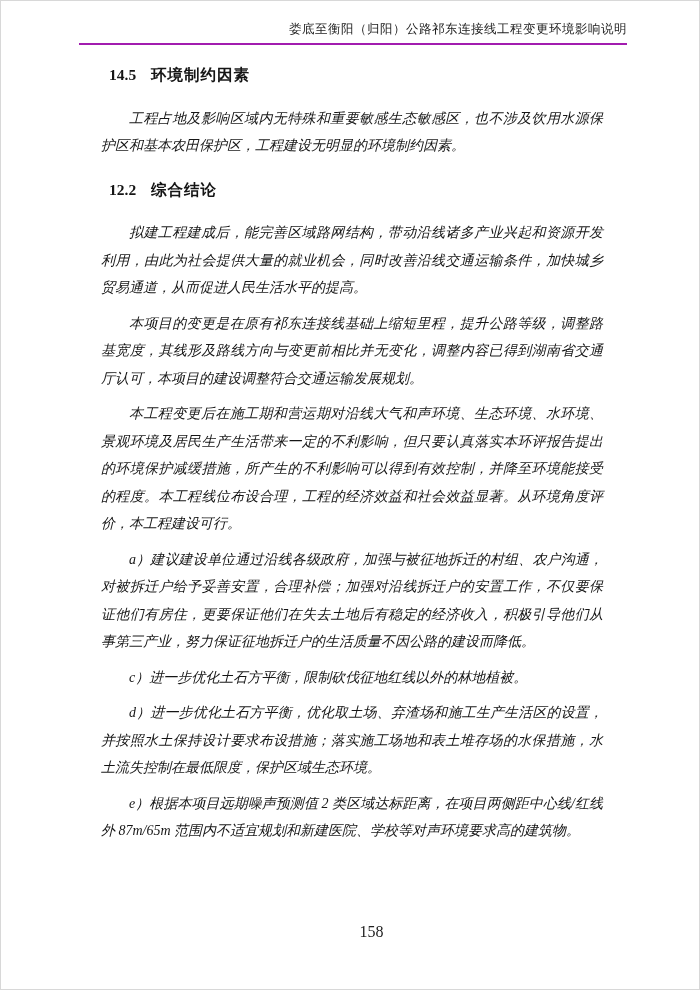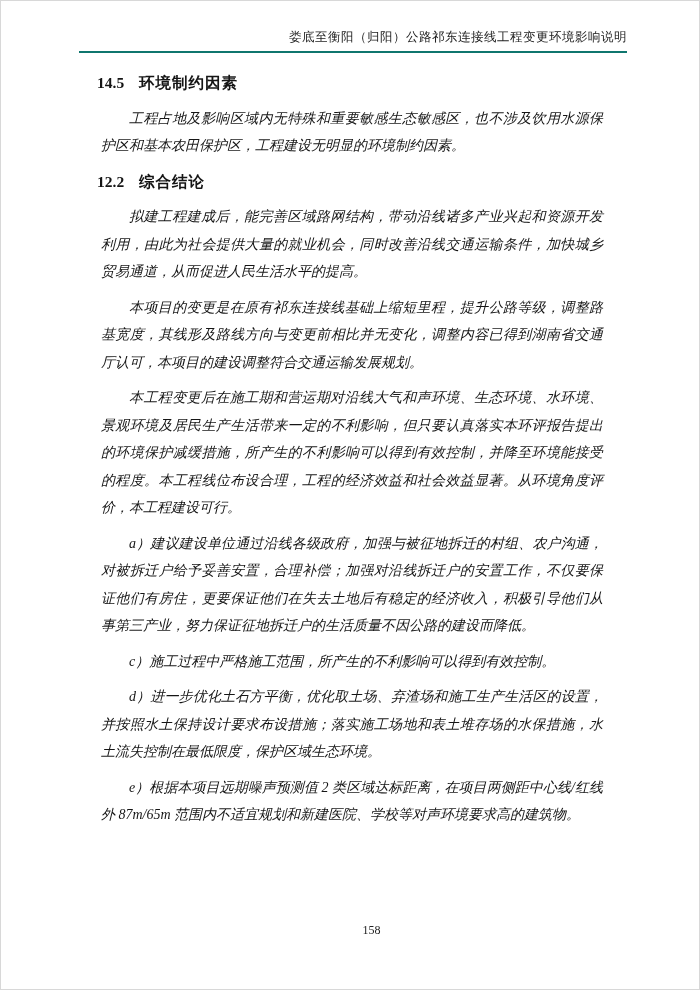--- a/index.html
+++ b/index.html
@@ -13,36 +13,36 @@
     height: 990px;
     background: #ffffff;
     box-sizing: border-box;
     border: 1px solid #d8d8d8;
     font-family: "Liberation Serif", "DejaVu Serif", serif;
     color: #151515;
     overflow: hidden;
   }
   .header {
     margin: 0 72px 0 78px;
-    padding-top: 28px;
+    padding-top: 20px;
     padding-bottom: 5px;
-    border-bottom: 2px solid #0f766e;
+    border-bottom: 2px solid #a21caf;
     text-align: right;
     font-size: 12.5px;
     letter-spacing: 0.5px;
     color: #222222;
   }
   .content {
     margin: 16px 88px 0 92px;
     font-size: 14px;
     line-height: 27.5px;
     text-align: justify;
   }
   .heading {
-    margin: 4px;
+    margin: 16px;
     padding: 0;
     font-size: 15.5px;
     line-height: 27.5px;
     font-weight: bold;
     text-align: left;
   }
   .heading .h-num {
     font-family: "Liberation Serif", "DejaVu Serif", serif;
     margin-right: 11px;
     font-weight: bold;
@@ -57,21 +57,21 @@
     padding: 0;
     text-indent: 28px;
     font-style: italic;
   }
   .footer {
     position: absolute;
     left: 0;
     right: 0;
     top: 922px;
     text-align: center;
-    font-size: 12px;
+    font-size: 16px;
     color: #222222;
     padding-left: 43px;
   }
 </style>
 </head>
 <body>
 
 <div class="page">
 
   <div class="header">
@@ -93,21 +93,21 @@
         <span class="h-num">12.2</span>
         <span class="h-title">综合结论</span>
       </h2>
       <p>拟建工程建成后，能完善区域路网结构，带动沿线诸多产业兴起和资源开发利用，由此为社会提供大量的就业机会，同时改善沿线交通运输条件，加快城乡贸易通道，从而促进人民生活水平的提高。</p>
       <p>本项目的变更是在原有祁东连接线基础上缩短里程，提升公路等级，调整路基宽度，其线形及路线方向与变更前相比并无变化，调整内容已得到湖南省交通厅认可，本项目的建设调整符合交通运输发展规划。</p>
       <p>本工程变更后在施工期和营运期对沿线大气和声环境、生态环境、水环境、景观环境及居民生产生活带来一定的不利影响，但只要认真落实本环评报告提出的环境保护减缓措施，所产生的不利影响可以得到有效控制，并降至环境能接受的程度。本工程线位布设合理，工程的经济效益和社会效益显著。从环境角度评价，本工程建设可行。</p>
     </div>
 
     <div class="section">
       <p>a）建议建设单位通过沿线各级政府，加强与被征地拆迁的村组、农户沟通，对被拆迁户给予妥善安置，合理补偿；加强对沿线拆迁户的安置工作，不仅要保证他们有房住，更要保证他们在失去土地后有稳定的经济收入，积极引导他们从事第三产业，努力保证征地拆迁户的生活质量不因公路的建设而降低。</p>
-      <p>c）施工过程中严格施工范围，所产生的不利影响可以得到有效控制。</p>
+      <p>c）进一步优化土石方平衡，限制砍伐征地红线以外的林地植被。</p>
       <p>d）进一步优化土石方平衡，优化取土场、弃渣场和施工生产生活区的设置，并按照水土保持设计要求布设措施；落实施工场地和表土堆存场的水保措施，水土流失控制在最低限度，保护区域生态环境。</p>
       <p>e）根据本项目远期噪声预测值 2 类区域达标距离，在项目两侧距中心线/红线外 87m/65m 范围内不适宜规划和新建医院、学校等对声环境要求高的建筑物。</p>
     </div>
 
   </div>
 
   <div class="footer">
     <span>158</span>
   </div>
 

